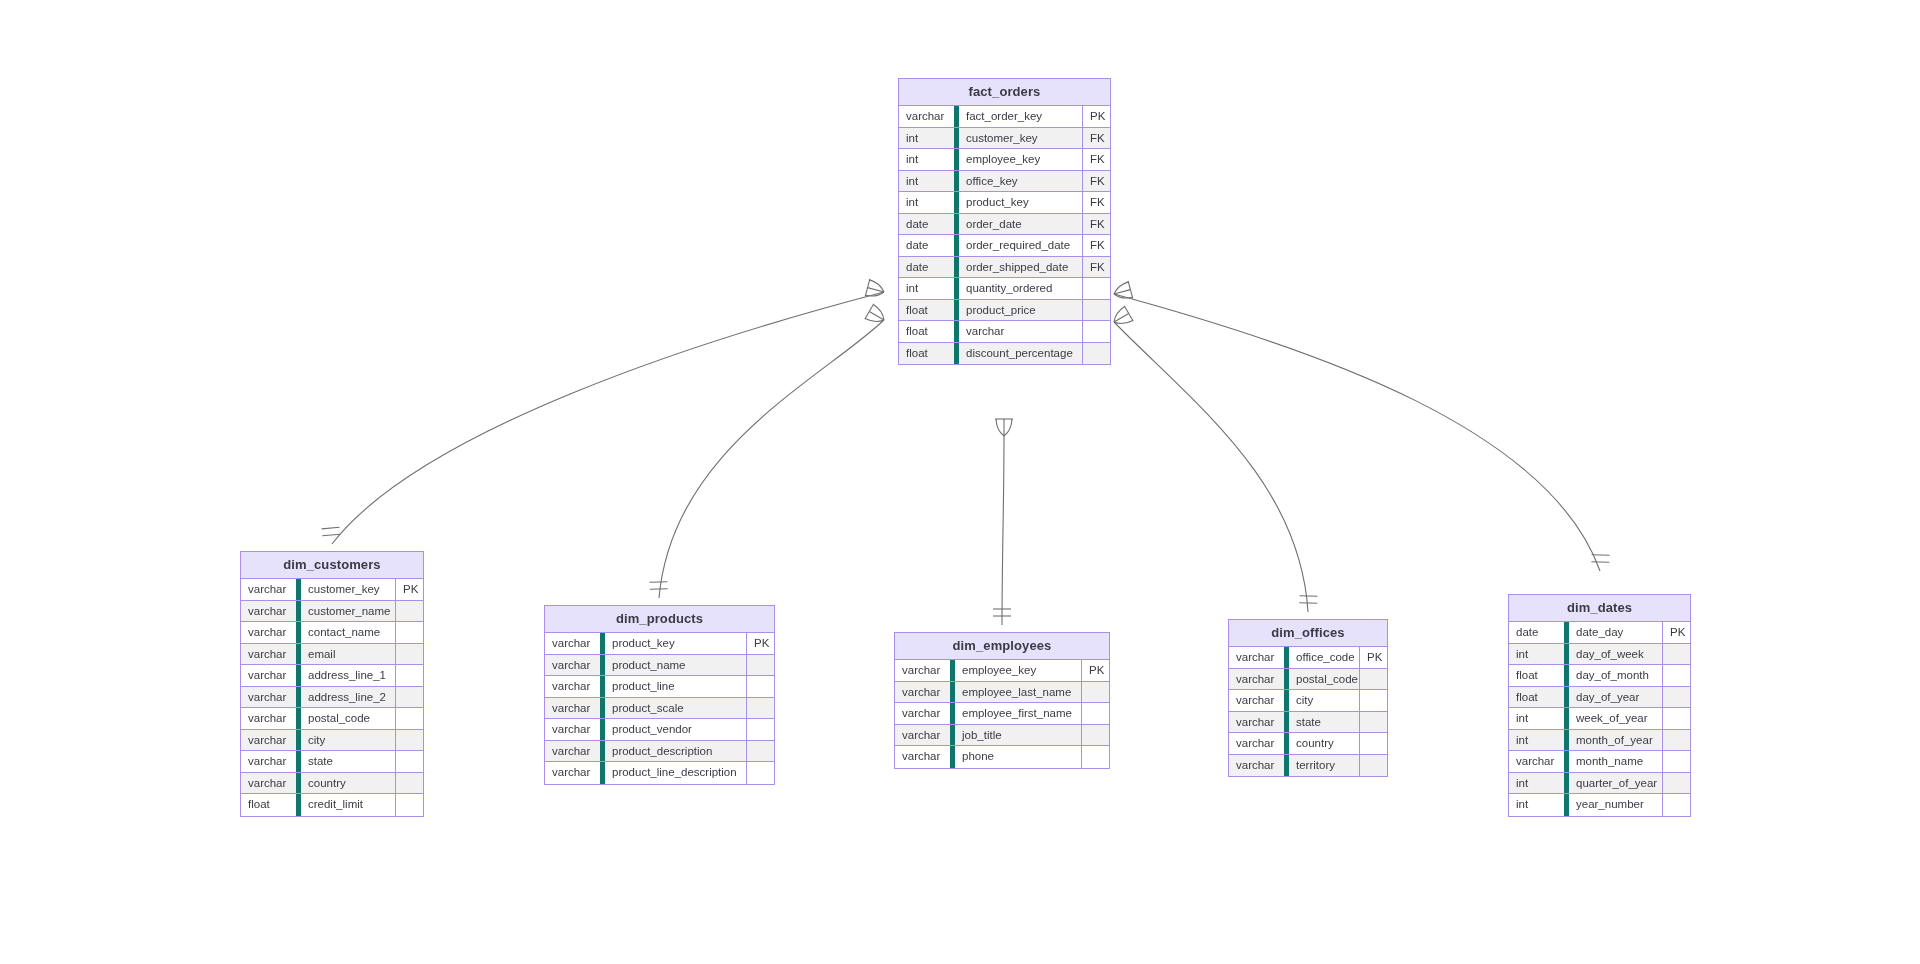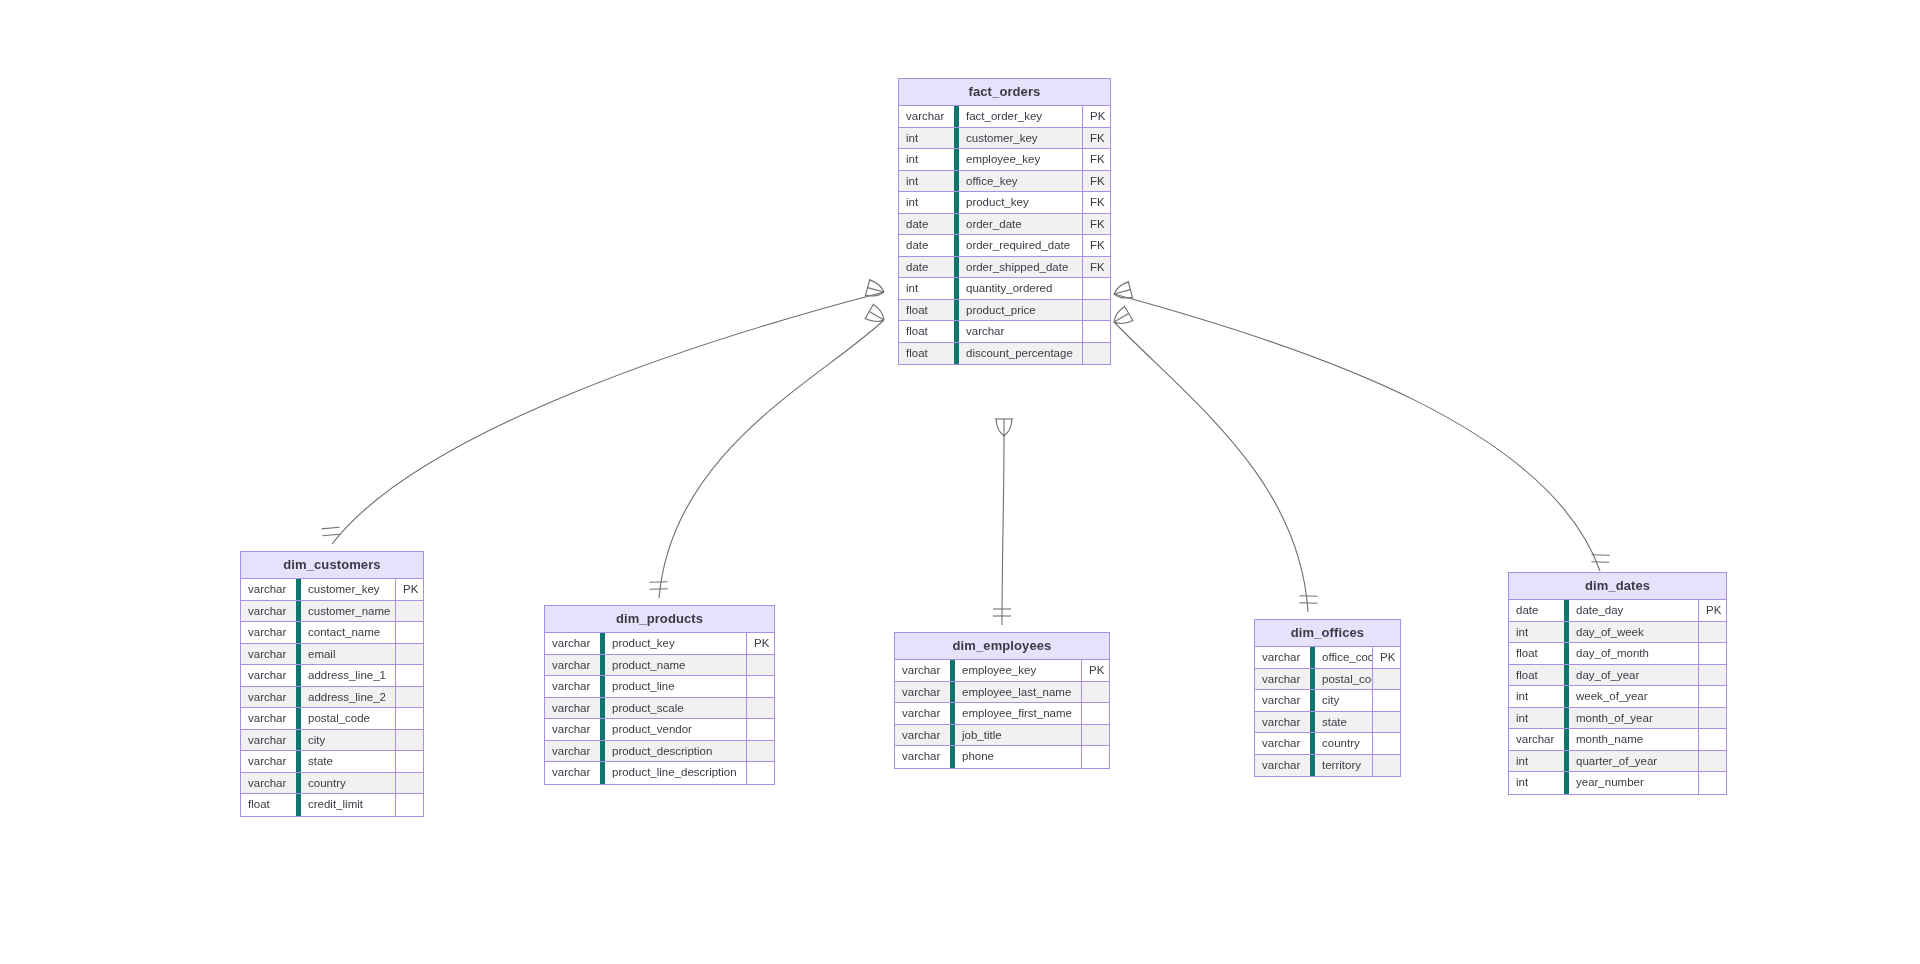--- a/index.html
+++ b/index.html
@@ -312,21 +312,21 @@
           <div class="cell type" style="width: 60px; flex: 0 0 60px;">varchar</div>
           <div class="cell name">job_title</div>
           <div class="cell key empty" style="width: 27px; flex: 0 0 27px;"></div>
         </div>
         <div class="attr-row odd">
           <div class="cell type" style="width: 60px; flex: 0 0 60px;">varchar</div>
           <div class="cell name">phone</div>
           <div class="cell key empty" style="width: 27px; flex: 0 0 27px;"></div>
         </div>
       </div>
-      <div class="entity" style="left: 1254px; top: 619px; width: 147px;">
+      <div class="entity" style="left: 1228px; top: 619px; width: 160px;">
         <div class="entity-title">dim_offices</div>
         <div class="attr-row odd">
           <div class="cell type" style="width: 60px; flex: 0 0 60px;">varchar</div>
           <div class="cell name">office_code</div>
           <div class="cell key" style="width: 27px; flex: 0 0 27px;">PK</div>
         </div>
         <div class="attr-row even">
           <div class="cell type" style="width: 60px; flex: 0 0 60px;">varchar</div>
           <div class="cell name">postal_code</div>
           <div class="cell key empty" style="width: 27px; flex: 0 0 27px;"></div>
@@ -345,21 +345,21 @@
           <div class="cell type" style="width: 60px; flex: 0 0 60px;">varchar</div>
           <div class="cell name">country</div>
           <div class="cell key empty" style="width: 27px; flex: 0 0 27px;"></div>
         </div>
         <div class="attr-row even">
           <div class="cell type" style="width: 60px; flex: 0 0 60px;">varchar</div>
           <div class="cell name">territory</div>
           <div class="cell key empty" style="width: 27px; flex: 0 0 27px;"></div>
         </div>
       </div>
-      <div class="entity" style="left: 1508px; top: 572px; width: 219px;">
+      <div class="entity" style="left: 1508px; top: 594px; width: 183px;">
         <div class="entity-title">dim_dates</div>
         <div class="attr-row odd">
           <div class="cell type" style="width: 60px; flex: 0 0 60px;">date</div>
           <div class="cell name">date_day</div>
           <div class="cell key" style="width: 27px; flex: 0 0 27px;">PK</div>
         </div>
         <div class="attr-row even">
           <div class="cell type" style="width: 60px; flex: 0 0 60px;">int</div>
           <div class="cell name">day_of_week</div>
           <div class="cell key empty" style="width: 27px; flex: 0 0 27px;"></div>

